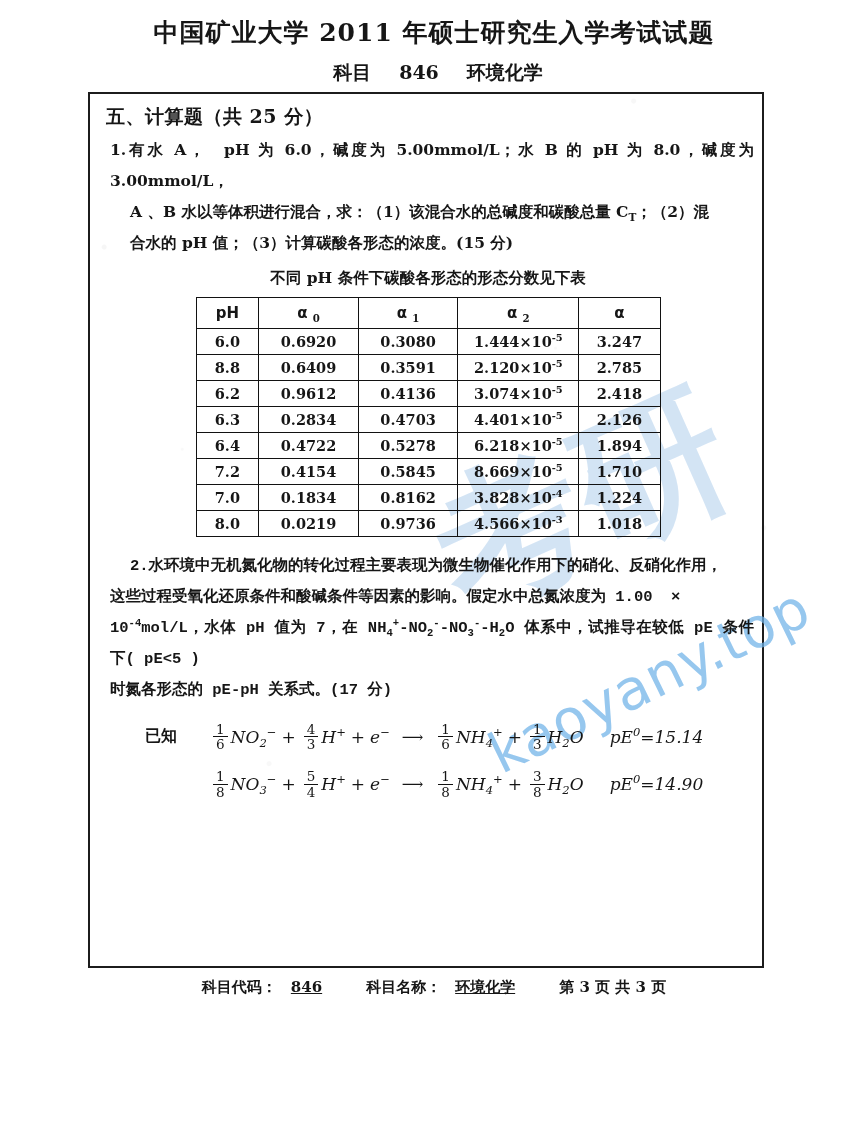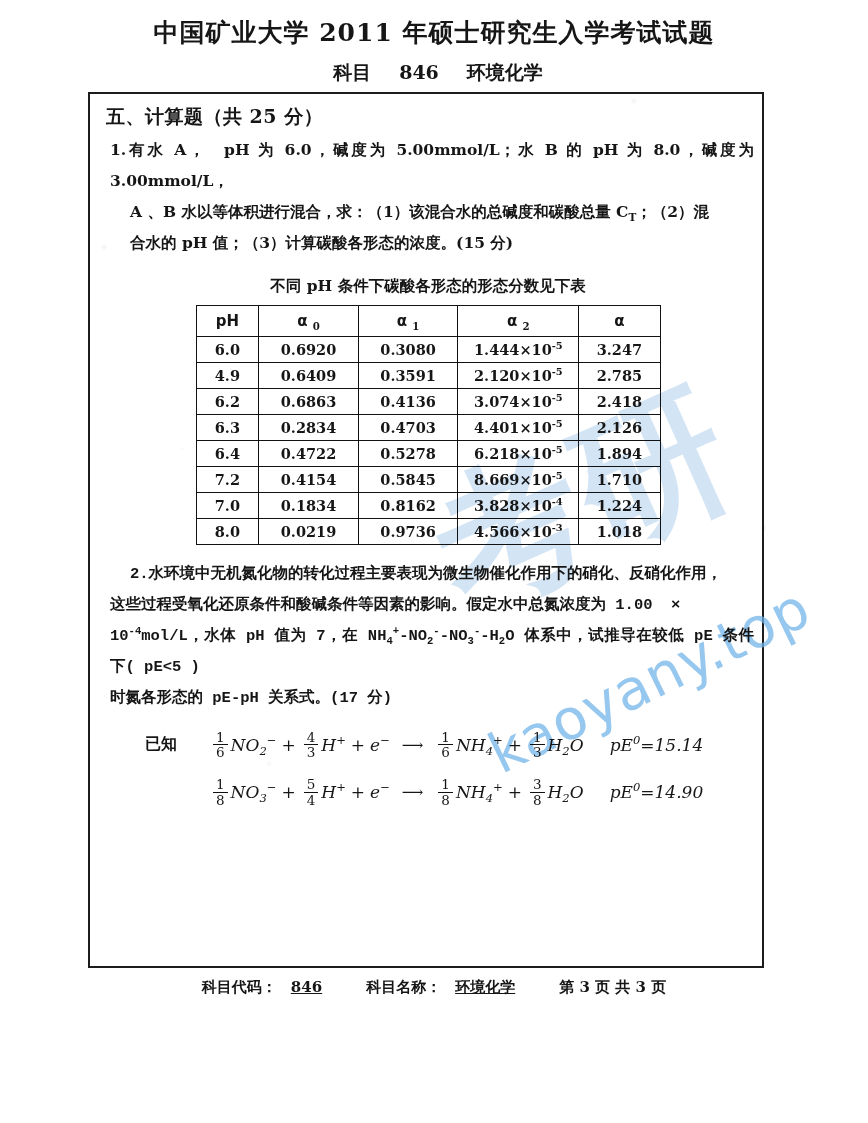--- a/index.html
+++ b/index.html
@@ -124,21 +124,21 @@
   .q-body p { margin: 0; }
   .ind2 { padding-left: 20px; }
 
   sub, sup { font-size: 0.68em; line-height: 0; }
 
   .table-caption {
     text-align: center;
     font-size: 15.5px;
     font-weight: 700;
     font-family: "DejaVu Serif", "Liberation Serif", serif;
-    margin: 18px 0 8px 0;
+    margin: 10px 0 8px 0;
   }
 
   
   table.alpha {
     border-collapse: collapse;
     margin: 0 auto;
     width: 465px;
     font-family: "DejaVu Serif", "Liberation Serif", serif;
   }
   table.alpha th, table.alpha td {
@@ -253,29 +253,29 @@
       </thead>
       <tbody>
           <tr>
             <td class="c-ph">6.0</td>
             <td class="c-a0">0.6920</td>
             <td class="c-a1">0.3080</td>
             <td class="c-a2">1.444×10<sup>-5</sup></td>
             <td class="c-a">3.247</td>
           </tr>
           <tr>
-            <td class="c-ph">4.9</td>
+            <td class="c-ph">8.8</td>
             <td class="c-a0">0.6409</td>
             <td class="c-a1">0.3591</td>
             <td class="c-a2">2.120×10<sup>-5</sup></td>
             <td class="c-a">2.785</td>
           </tr>
           <tr>
             <td class="c-ph">6.2</td>
-            <td class="c-a0">0.6863</td>
+            <td class="c-a0">0.9612</td>
             <td class="c-a1">0.4136</td>
             <td class="c-a2">3.074×10<sup>-5</sup></td>
             <td class="c-a">2.418</td>
           </tr>
           <tr>
             <td class="c-ph">6.3</td>
             <td class="c-a0">0.2834</td>
             <td class="c-a1">0.4703</td>
             <td class="c-a2">4.401×10<sup>-5</sup></td>
             <td class="c-a">2.126</td>

